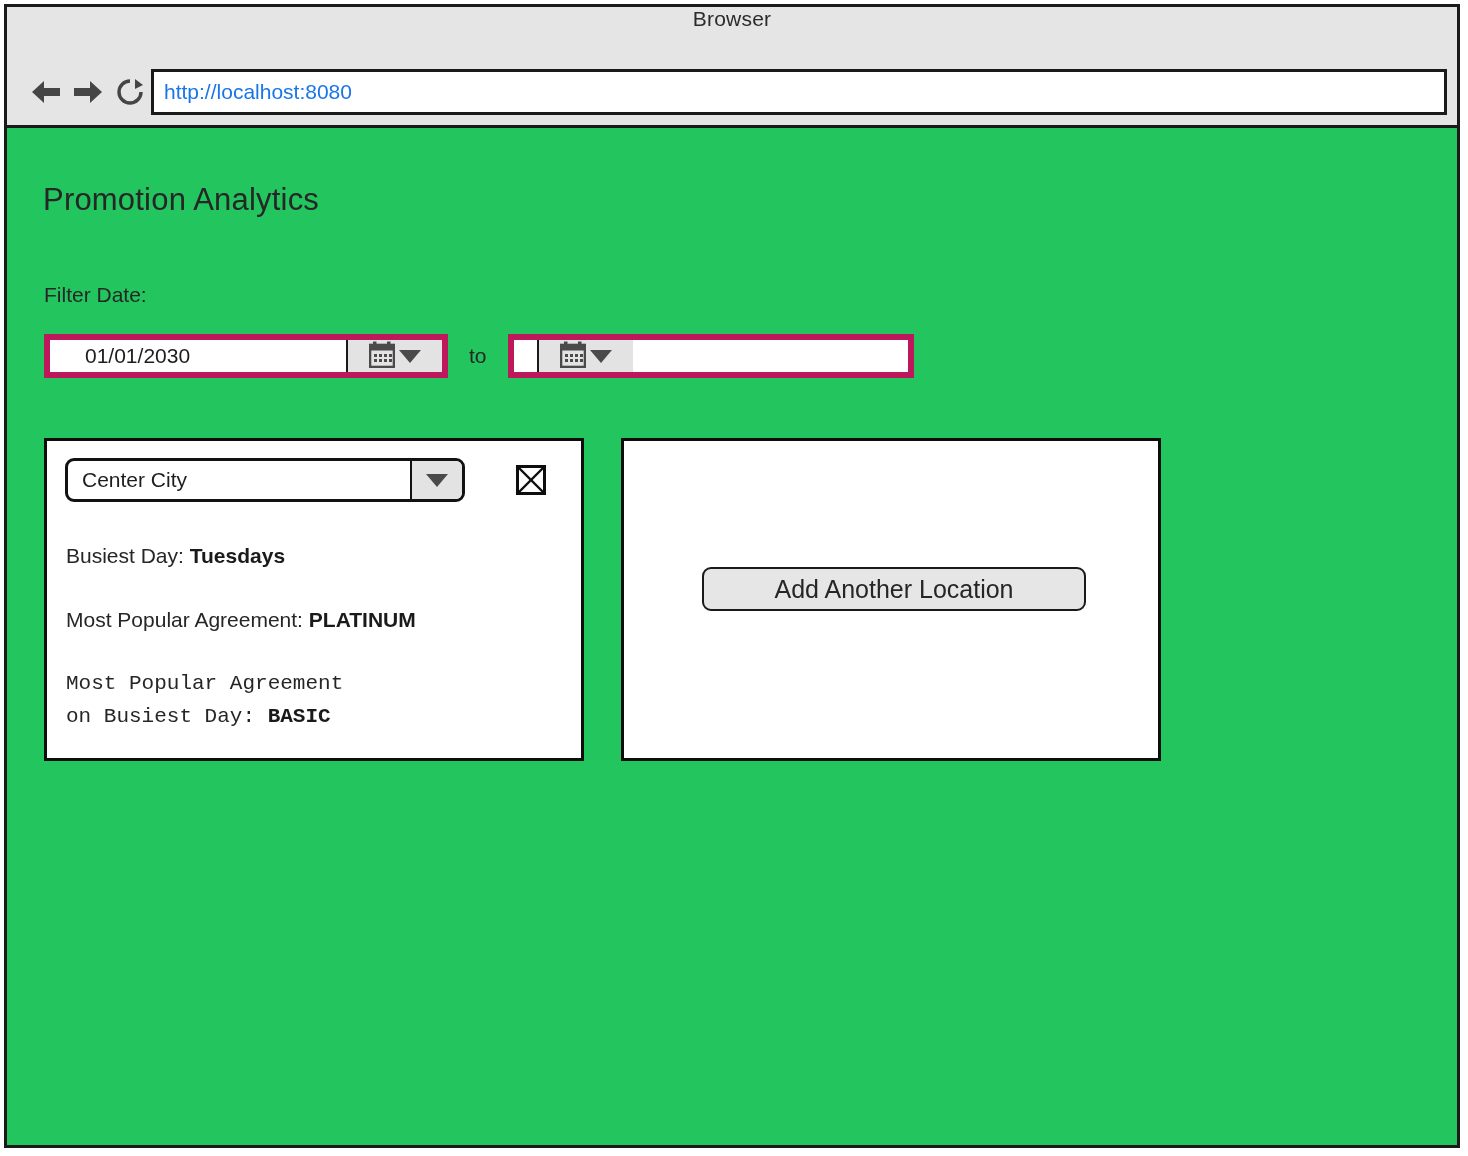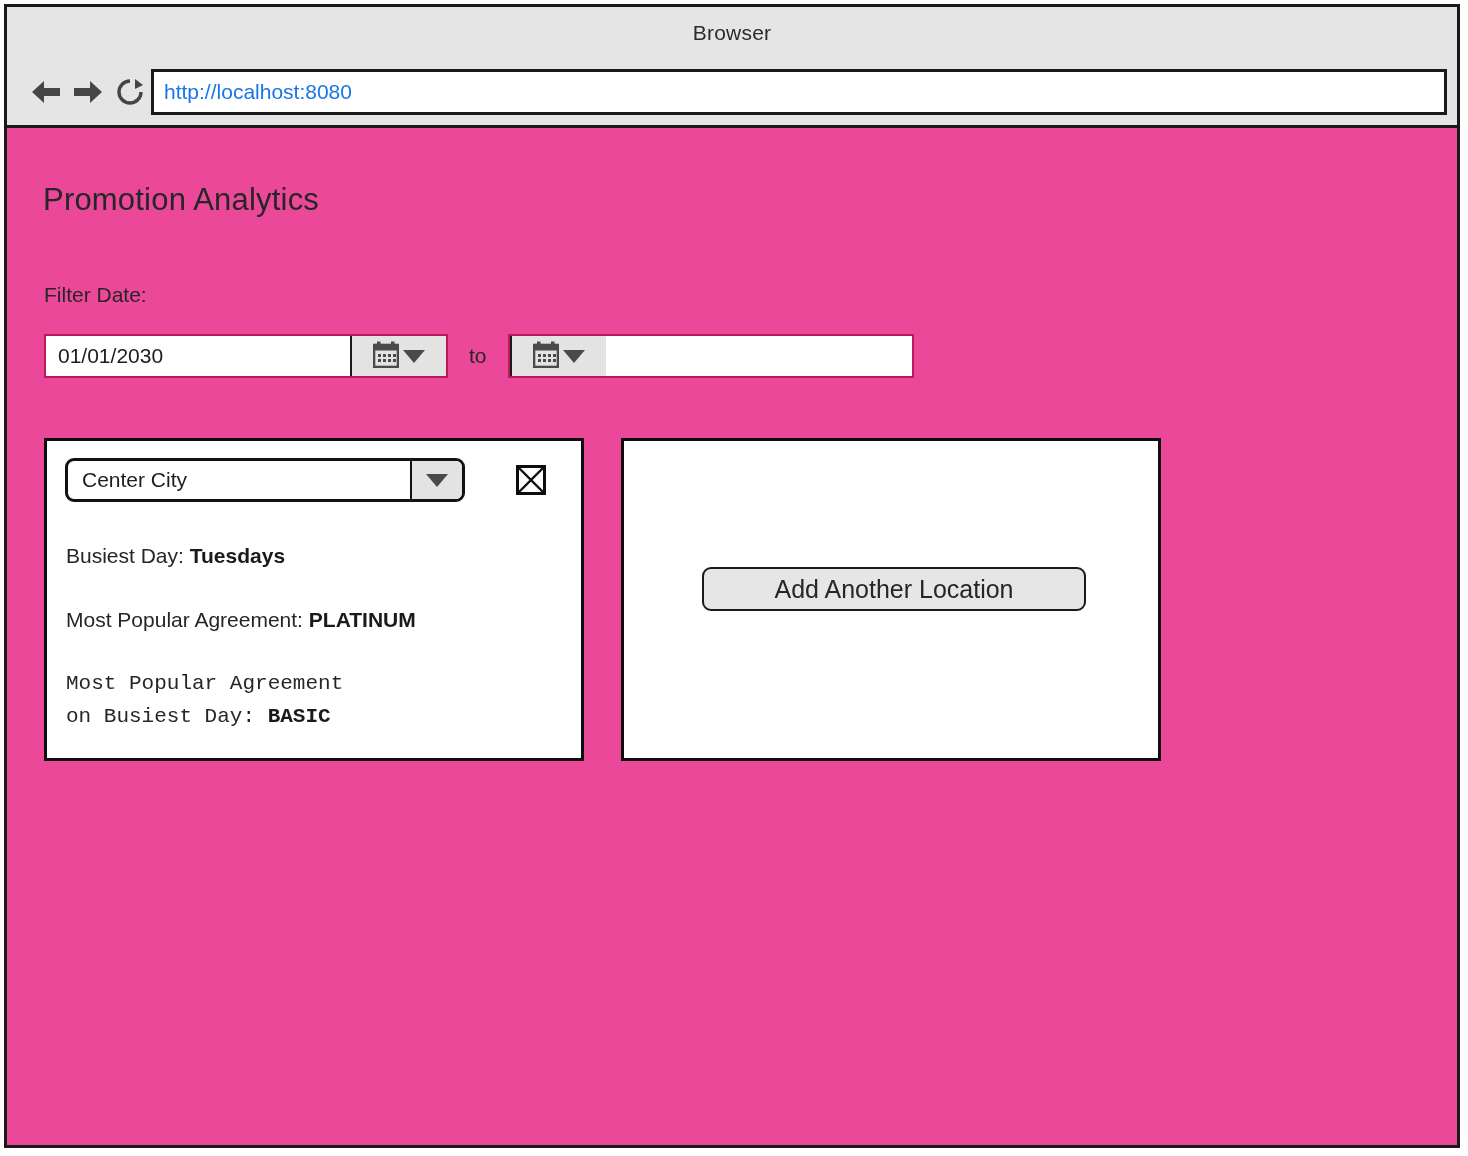--- a/index.html
+++ b/index.html
@@ -25,21 +25,21 @@
     border: 3px solid #1a1a1a;
     box-sizing: border-box;
     background: #ffffff;
   }
 
   .titlebar {
     height: 51px;
     background: #e5e5e5;
     border-bottom: 0;
     display: flex;
-    align-items: center;
+    align-items: flex-start;
     justify-content: center;
     box-sizing: border-box;
   }
   .titlebar-text {
     font-size: 21px;
     color: #2b2b2b;
     letter-spacing: 0.2px;
   }
 
   .toolbar {
@@ -72,21 +72,21 @@
     padding: 0 10px;
   }
   .urlbar-text {
     font-size: 21px;
     color: #1976e8;
   }
 
   
   .page {
     position: relative;
-    background: #ec4899;
+    background: #22c55e;
     height: calc(100% - 121px);
     box-sizing: border-box;
   }
 
   .page-title {
     position: absolute;
     left: 36px;
     top: 54px;
     font-size: 31px;
     color: #262626;
@@ -105,25 +105,26 @@
   .date-row {
     position: absolute;
     left: 37px;
     top: 206px;
     display: flex;
     align-items: center;
   }
 
   .datefield {
     height: 44px;
-    border: 2px solid #be185d;
+    border: 6px solid #be185d;
     box-sizing: border-box;
     display: flex;
     align-items: stretch;
     background: #ffffff;
+    padding-left: 23px;
   }
   .datefield.first { width: 404px; }
   .datefield.second { width: 406px; }
 
   .datefield-value {
     flex: 1 1 auto;
     display: flex;
     align-items: center;
     padding-left: 12px;
     font-size: 21px;

